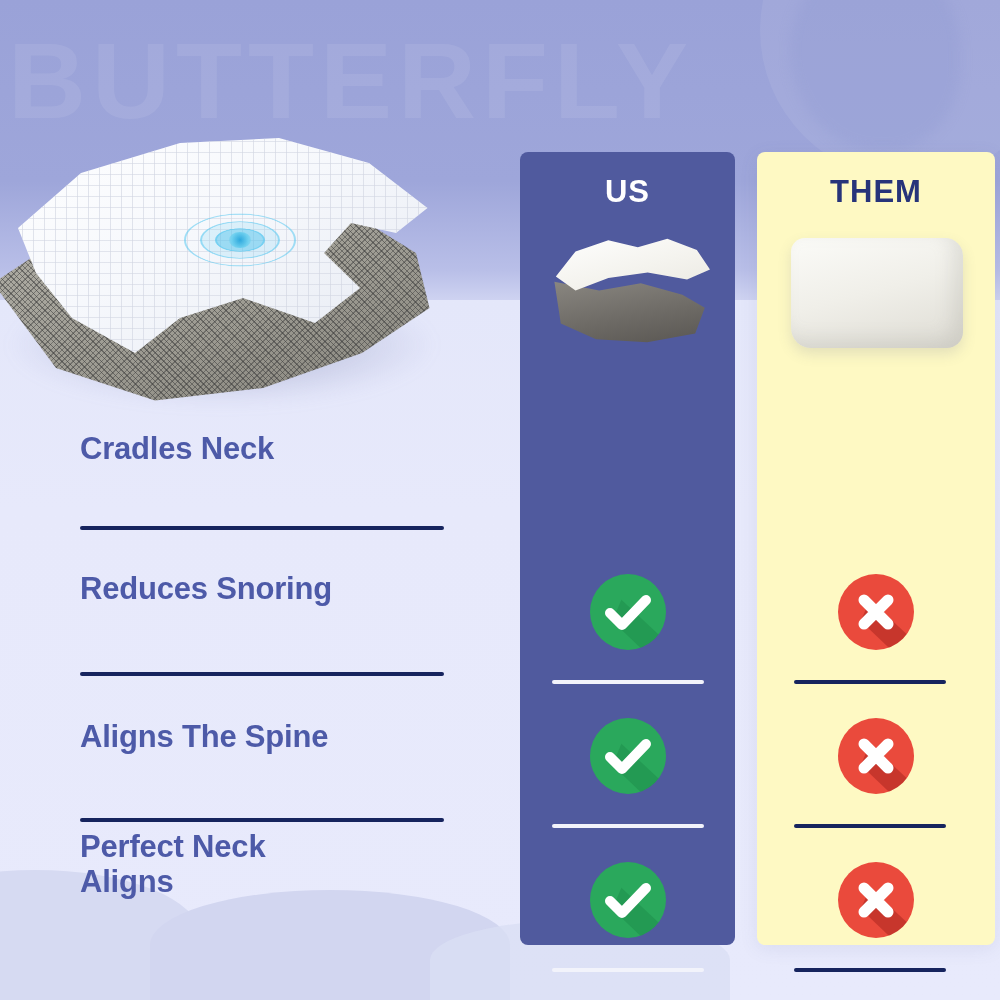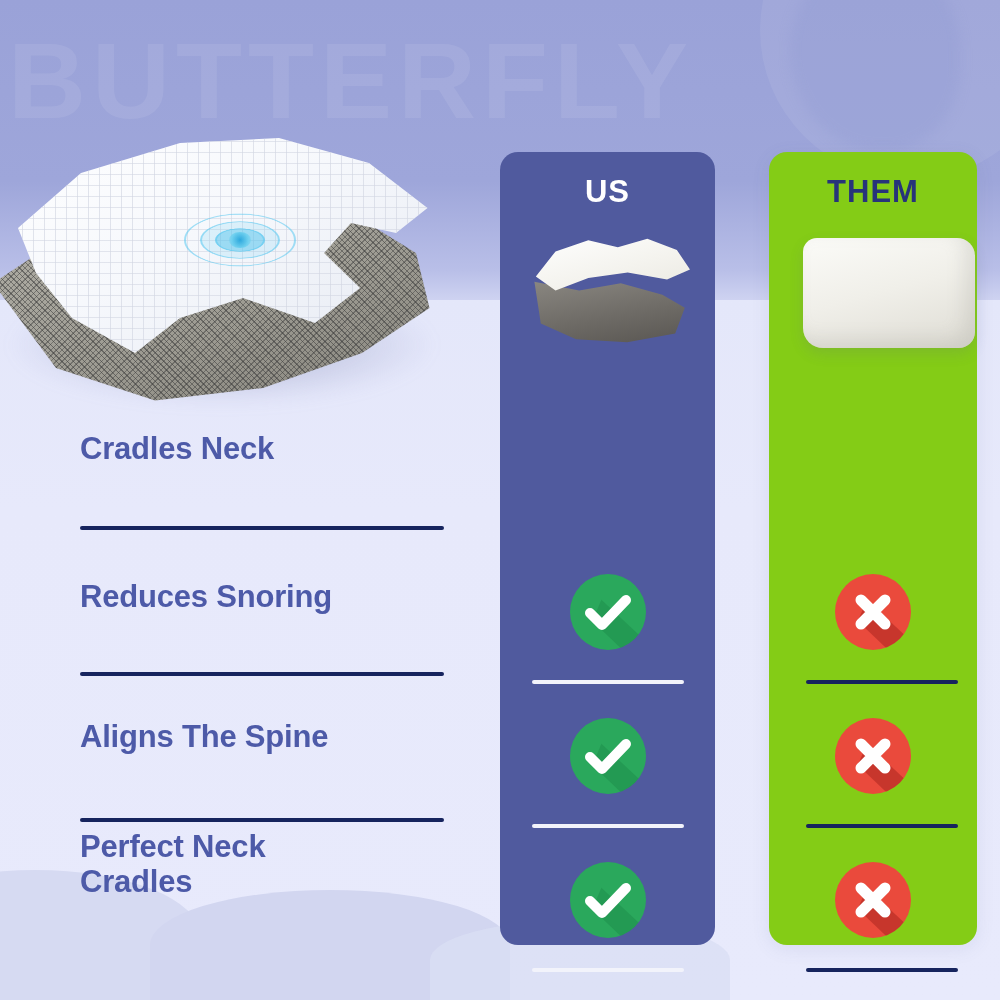--- a/index.html
+++ b/index.html
@@ -152,33 +152,34 @@
     width: 364px;
     height: 4px;
     background: #16245e;
     border-radius: 2px;
   }
 
   
   .card {
     position: absolute;
     top: 152px;
-    border-radius: 18px;
+    border-radius: 8px;
+    margin-left: 20px;
   }
   .card-us {
     left: 500px;
     width: 215px;
     height: 793px;
     background: #505a9e;
   }
   .card-them {
-    left: 769px;
-    width: 208px;
+    left: 737px;
+    width: 238px;
     height: 793px;
-    background: #84cc16;
+    background: #fef9c3;
     box-shadow: 0 4px 18px rgba(90,98,150,.10);
   }
   .card-title {
     position: absolute;
     top: 22px;
     width: 100%;
     text-align: center;
     font-size: 31px;
     font-weight: 700;
     letter-spacing: 1px;
@@ -265,32 +266,32 @@
       <div class="core"></div>
     </div>
   </div>
 
   <div class="features">
     <div class="feature-row" style="top:0px;">
       <div class="feature-label">Cradles Neck</div>
     </div>
     <div class="feature-rule" style="top:94px;"></div>
 
-    <div class="feature-row" style="top:140px;margin-top:8px;">
+    <div class="feature-row" style="top:140px;">
       <div class="feature-label">Reduces Snoring</div>
     </div>
     <div class="feature-rule" style="top:240px;"></div>
 
     <div class="feature-row" style="top:288px;">
       <div class="feature-label">Aligns The Spine</div>
     </div>
     <div class="feature-rule" style="top:386px;"></div>
 
     <div class="feature-row" style="top:398px; width:300px;">
-      <div class="feature-label" style="width:270px;">Perfect Neck Cradles</div>
+      <div class="feature-label" style="width:270px;">Perfect Neck Aligns</div>
     </div>
   </div>
 
   <div class="card card-us">
     <div class="card-title title-us">US</div>
 
     <div class="card-pillow pillow-us">
       <div class="base"></div>
       <div class="top"></div>
     </div>

